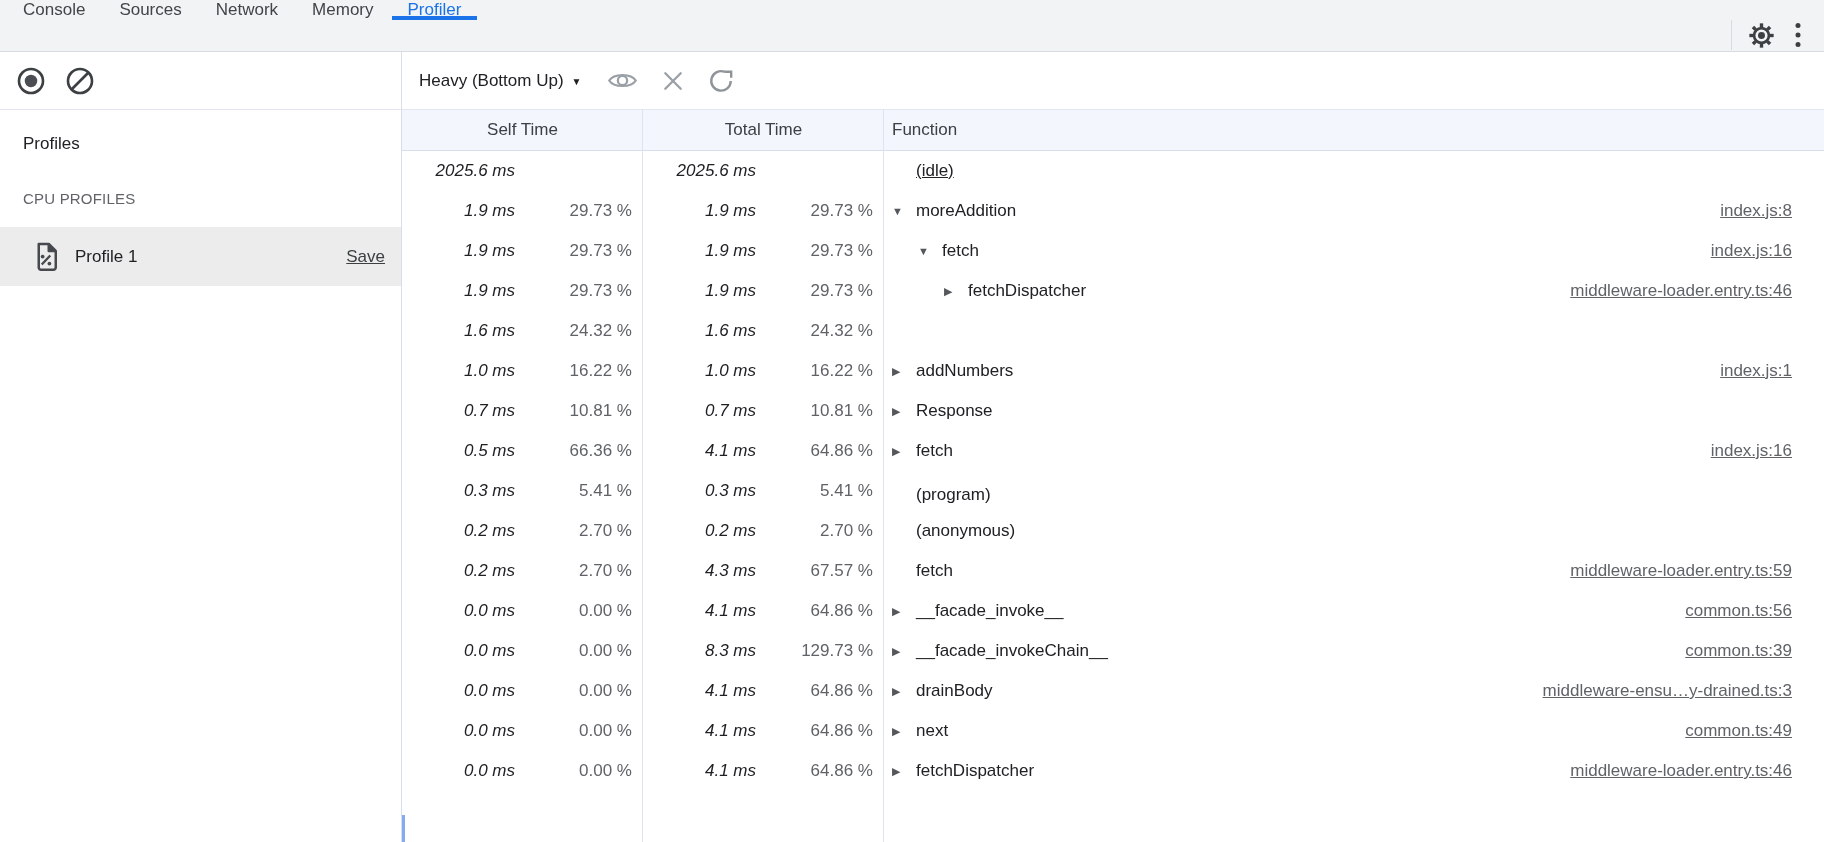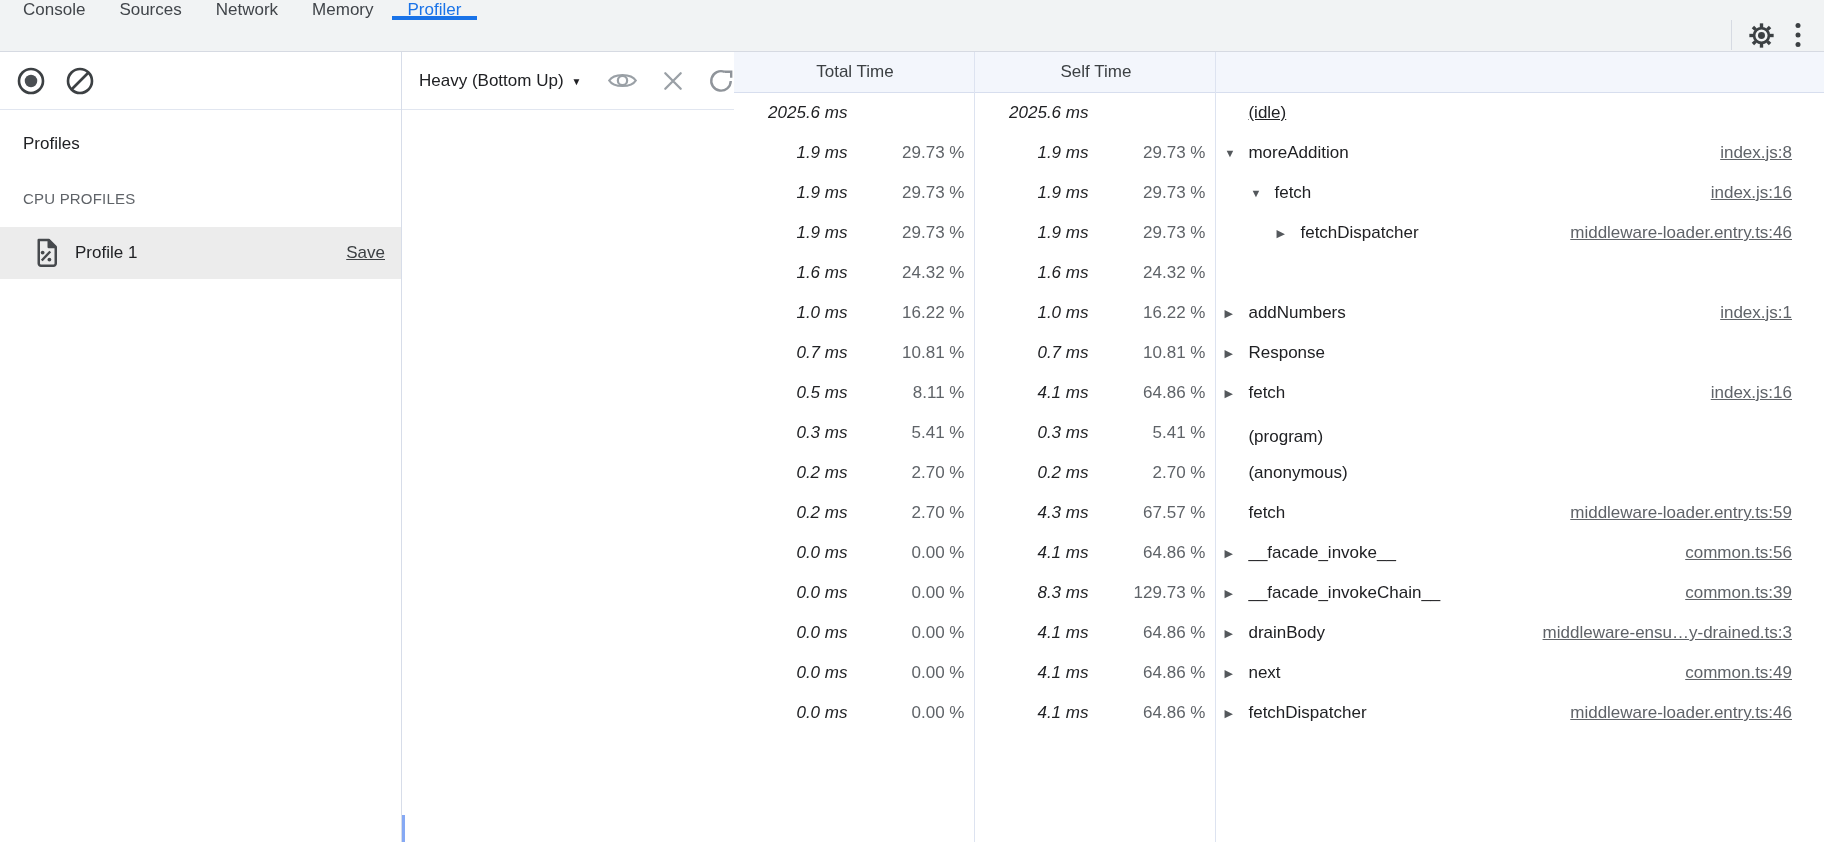--- a/index.html
+++ b/index.html
@@ -20,25 +20,25 @@
   .tabbar-divider { width:1px; height:30px; background:#d6dae2; margin-right:16px; }
   .iconbtn { display:flex; align-items:center; justify-content:center; }
 
   
   .main { display:flex; height:790px; }
   .sidebar { width:402px; border-right:1px solid #d7dde9; display:flex; flex-direction:column; }
   .side-toolbar { height:58px; border-bottom:1px solid var(--toolbar-line);
     display:flex; align-items:center; padding-left:16px; gap:19px; }
   .profiles-heading { margin:24px 0 0 23px; font-size:17px; color:#202124; }
   .cpu-label { margin:36px 0 20px 23px; font-size:15px; color:#5f6368; letter-spacing:.2px; }
-  .profile-item { height:52px; background:#ececec; display:flex; align-items:center; padding:0 16px 0 33px; }
+  .profile-item { height:59px; background:#ececec; display:flex; align-items:center; padding:0 16px 0 33px; }
   .profile-name { font-size:17px; margin-left:16px; color:#202124; }
   .save-link { margin-left:auto; font-size:17px; color:#3c4043; text-decoration:underline; cursor:pointer; }
 
-  .content { flex:1; position:relative; display:flex; flex-direction:row; }
+  .content { flex:1; position:relative; display:flex; flex-direction:column; }
   .content-toolbar { height:58px; border-bottom:1px solid var(--toolbar-line);
     display:flex; align-items:center; padding-left:17px; }
   .view-select { display:flex; align-items:center; cursor:pointer; }
   .view-select-label { font-size:17px; color:#202124; }
   .chevron { font-size:10px; color:#202124; margin-left:8px; padding-top:2px; }
   .tb-icons { display:flex; align-items:center; margin-left:26px; gap:24px; }
 
   
   .grid { position:relative; flex:1; overflow:hidden; }
   .vline { position:absolute; top:0; bottom:0; width:1px; background:var(--line); z-index:3; }
@@ -169,22 +169,23 @@
             <path d="M15.3 3.5 h6.1 v5.6"></path>
           </svg>
         </div>
       </div>
     </div>
 
     <div class="grid">
       <div class="vline c1"></div>
       <div class="vline c2"></div>
       <div class="grid-header">
+        <div class="hcell time">Self Time</div>
         <div class="hcell time">Total Time</div>
-        <div class="hcell time">Self Time</div>
+        <div class="hcell fn">Function</div>
       </div>
       <div id="rows">
   <div class="row">
     <div class="timecell">
       <span class="ms">2025.6 ms</span>
       <span class="pct"></span>
     </div>
     <div class="timecell">
       <span class="ms">2025.6 ms</span>
       <span class="pct"></span>
@@ -295,21 +296,21 @@
         <span class="tree-arrow">▶</span>
         <span class="fn-name">Response</span>
       </span>
 
     </div>
   </div>
 
   <div class="row">
     <div class="timecell">
       <span class="ms">0.5 ms</span>
-      <span class="pct">8.11 %</span>
+      <span class="pct">66.36 %</span>
     </div>
     <div class="timecell">
       <span class="ms">4.1 ms</span>
       <span class="pct">64.86 %</span>
     </div>
     <div class="fncell">
       <span class="fn-inner" style="padding-left: 0px;">
         <span class="tree-arrow">▶</span>
         <span class="fn-name">fetch</span>
       </span>

